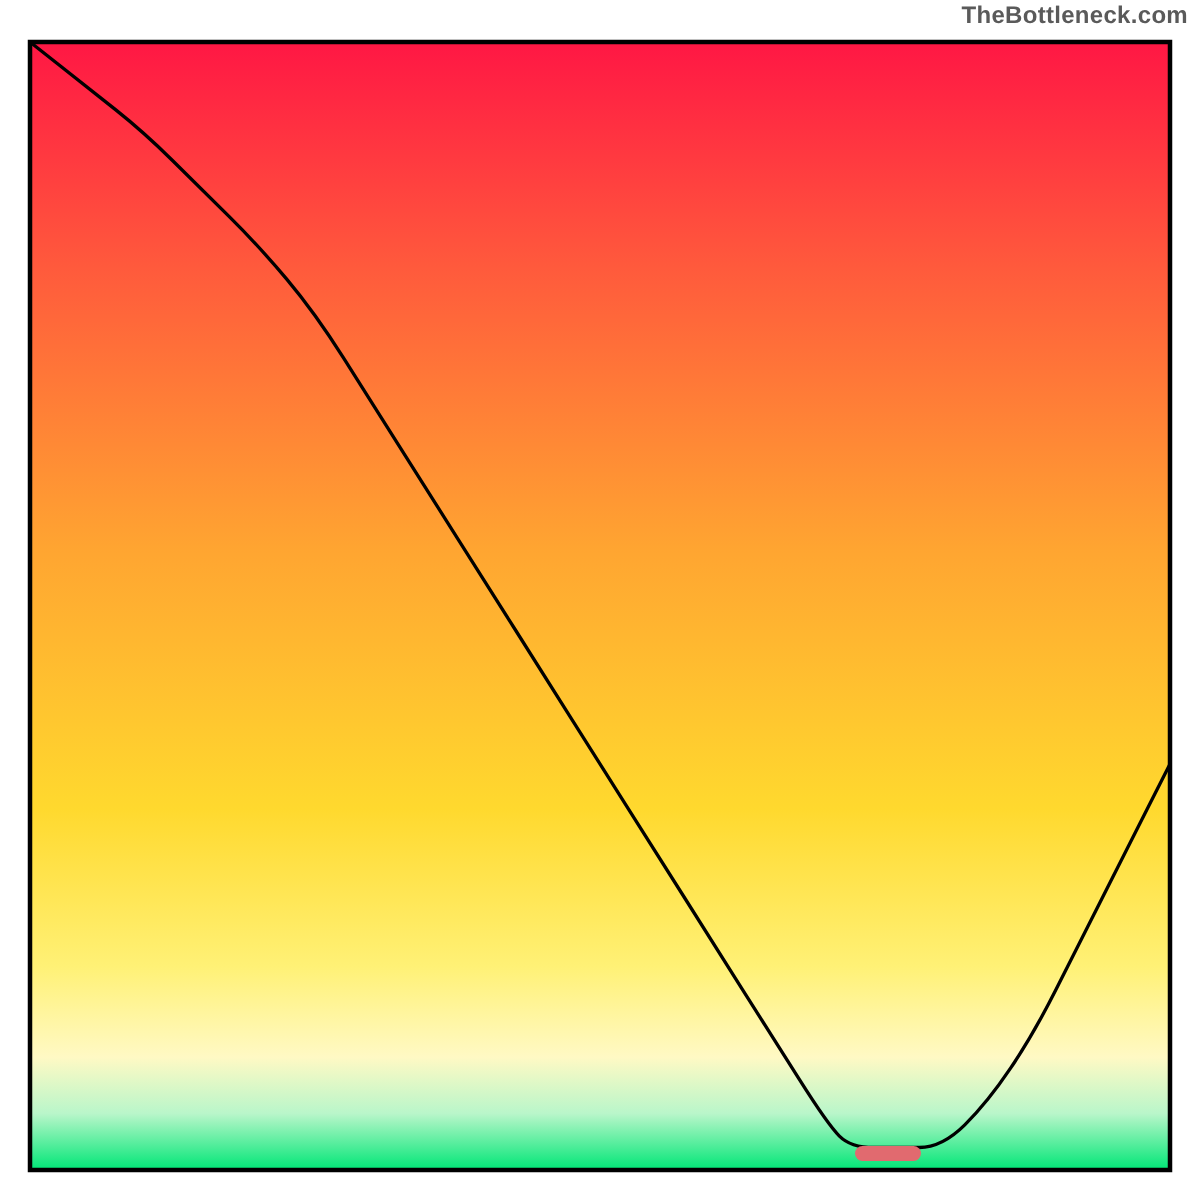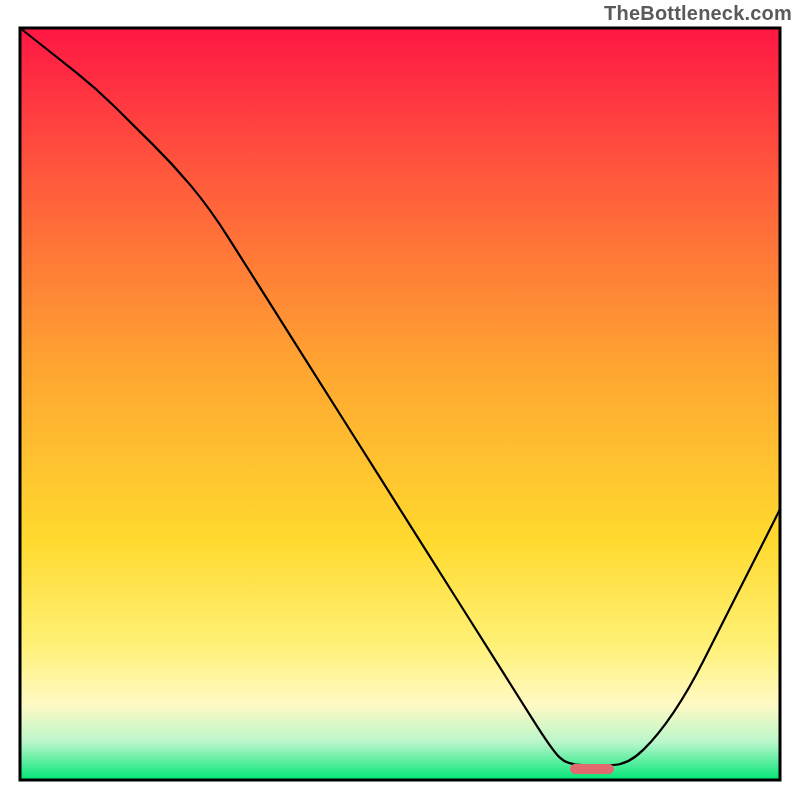--- a/index.html
+++ b/index.html
@@ -12,21 +12,21 @@
   }
   .container {
     position: relative;
     width: 800px;
     height: 800px;
   }
   .watermark {
     position: absolute;
     top: 2px;
     right: 8px;
-    font-size: 20px;
+    font-size: 16px;
     font-weight: bold;
     color: #5a5a5a;
     letter-spacing: 0.2px;
     z-index: 20;
   }
   svg.chart {
     position: absolute;
     left: 0;
     top: 0;
     width: 800px;

